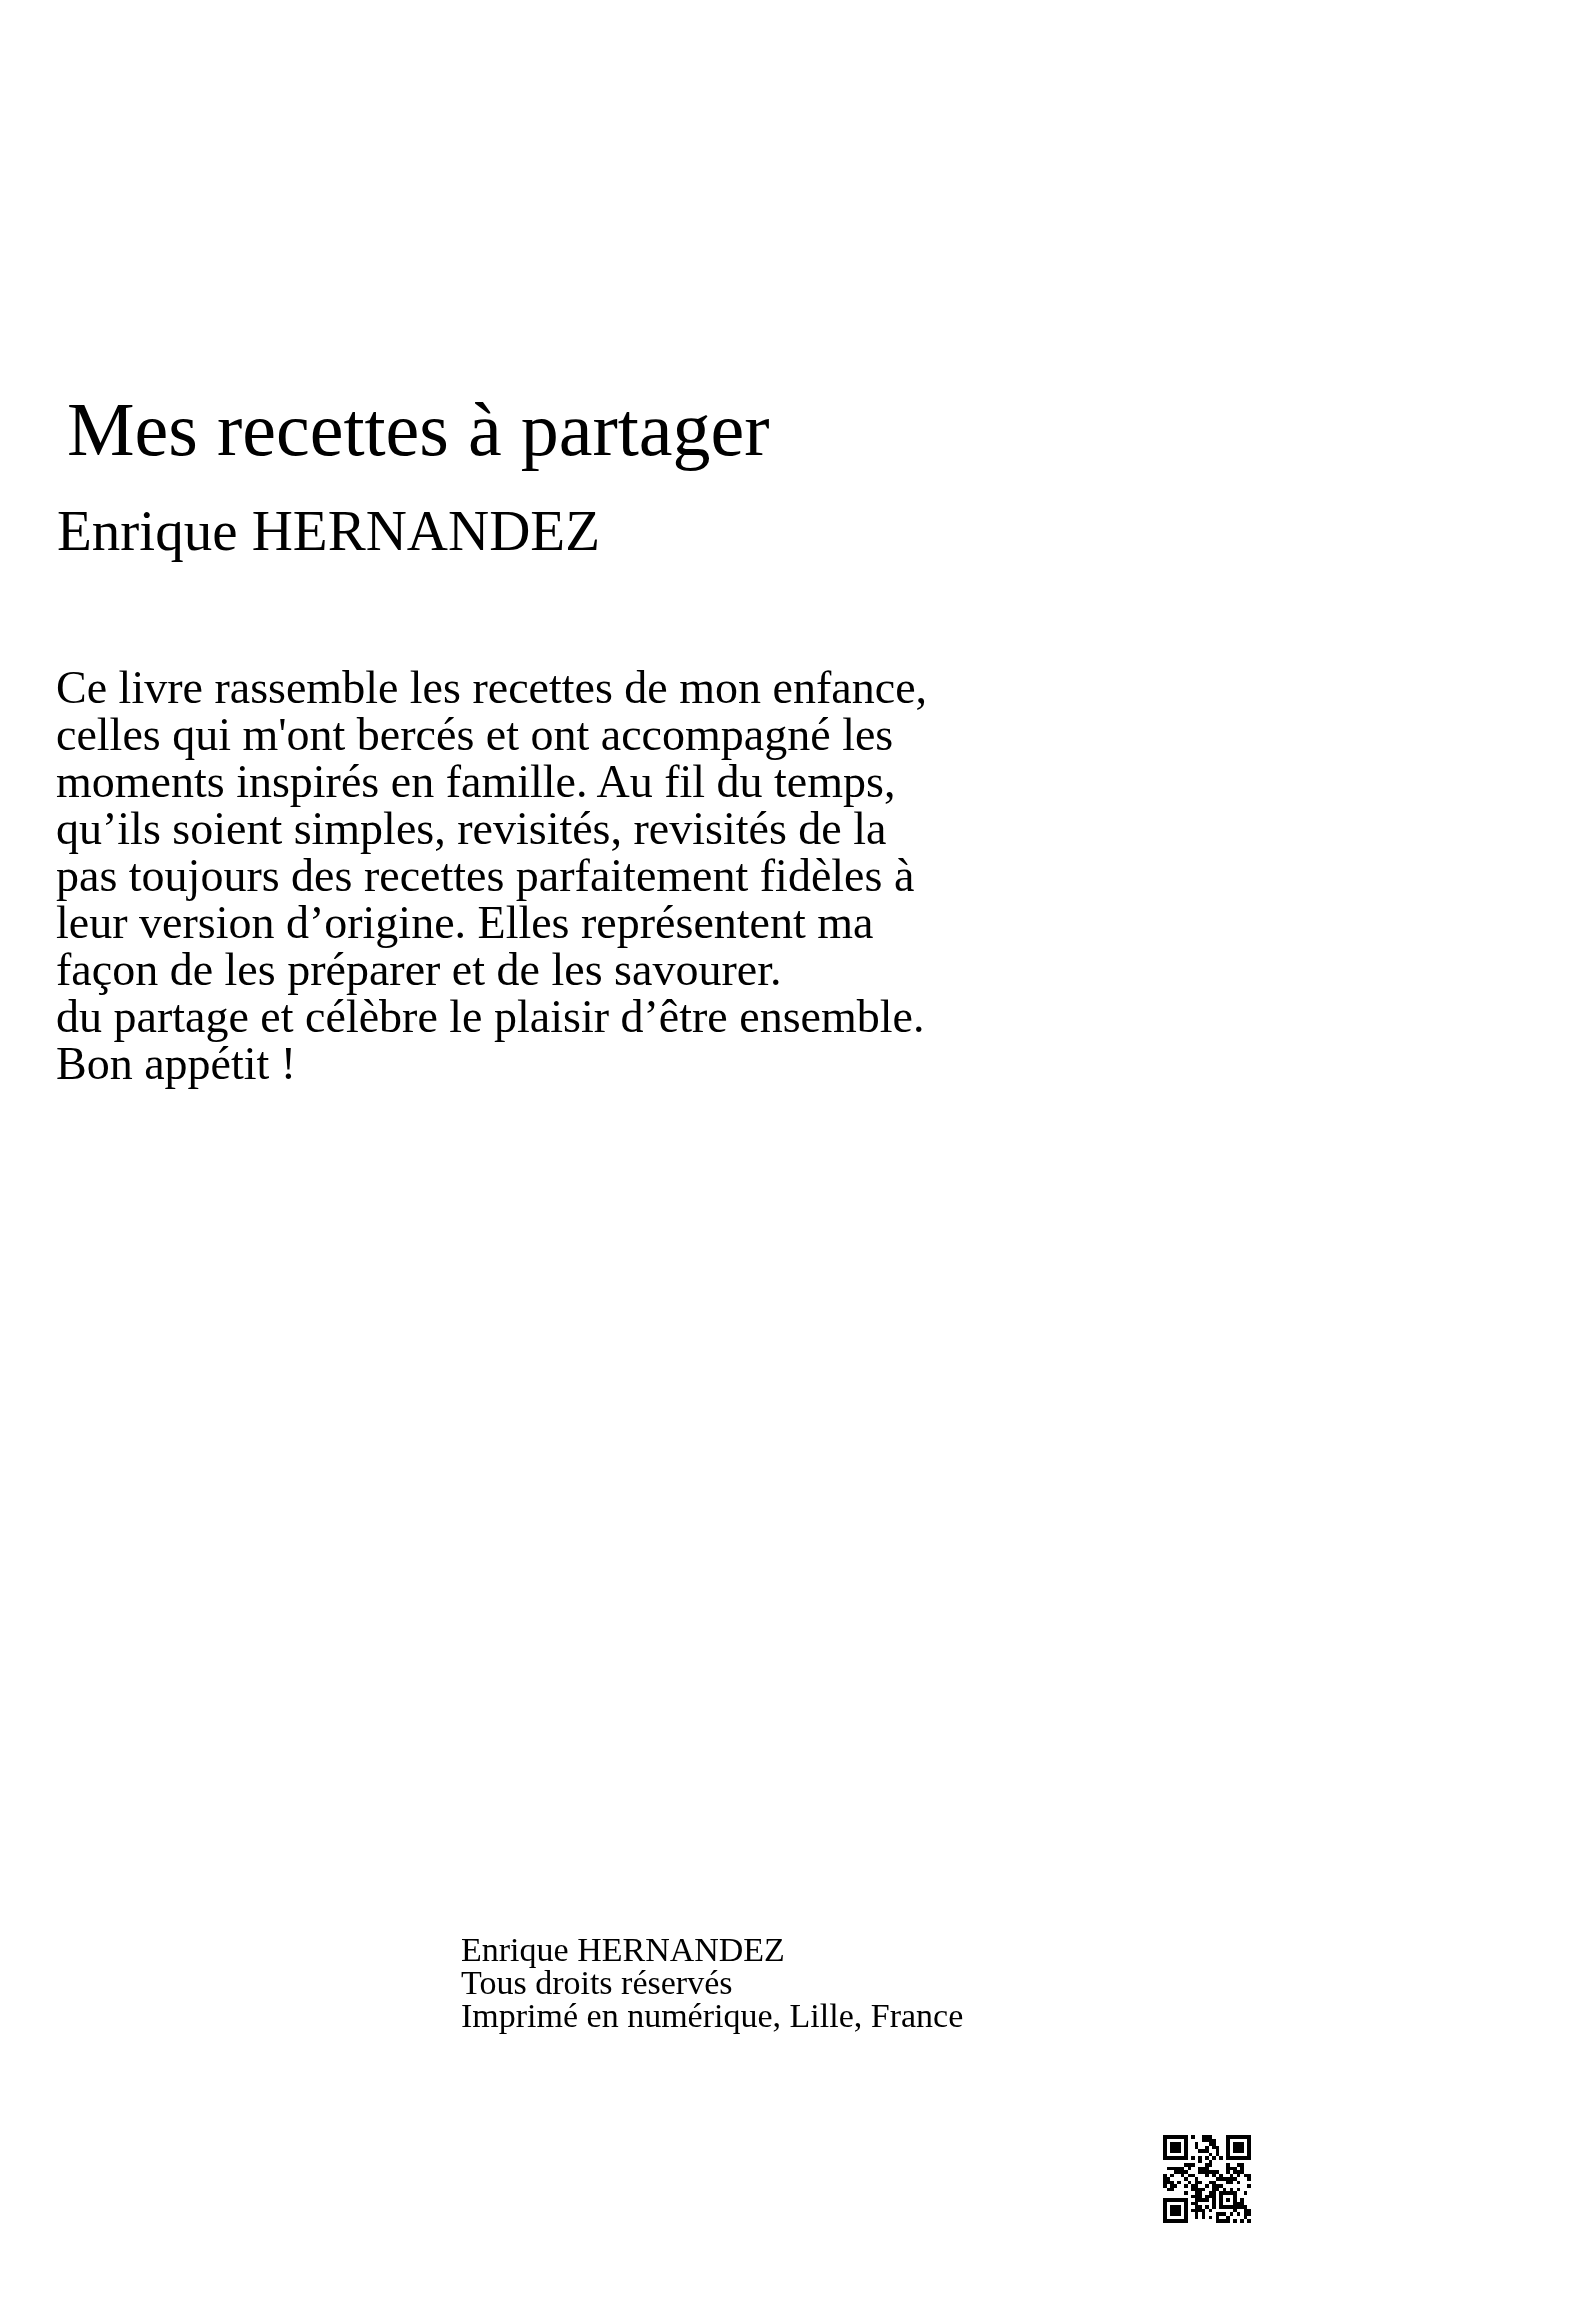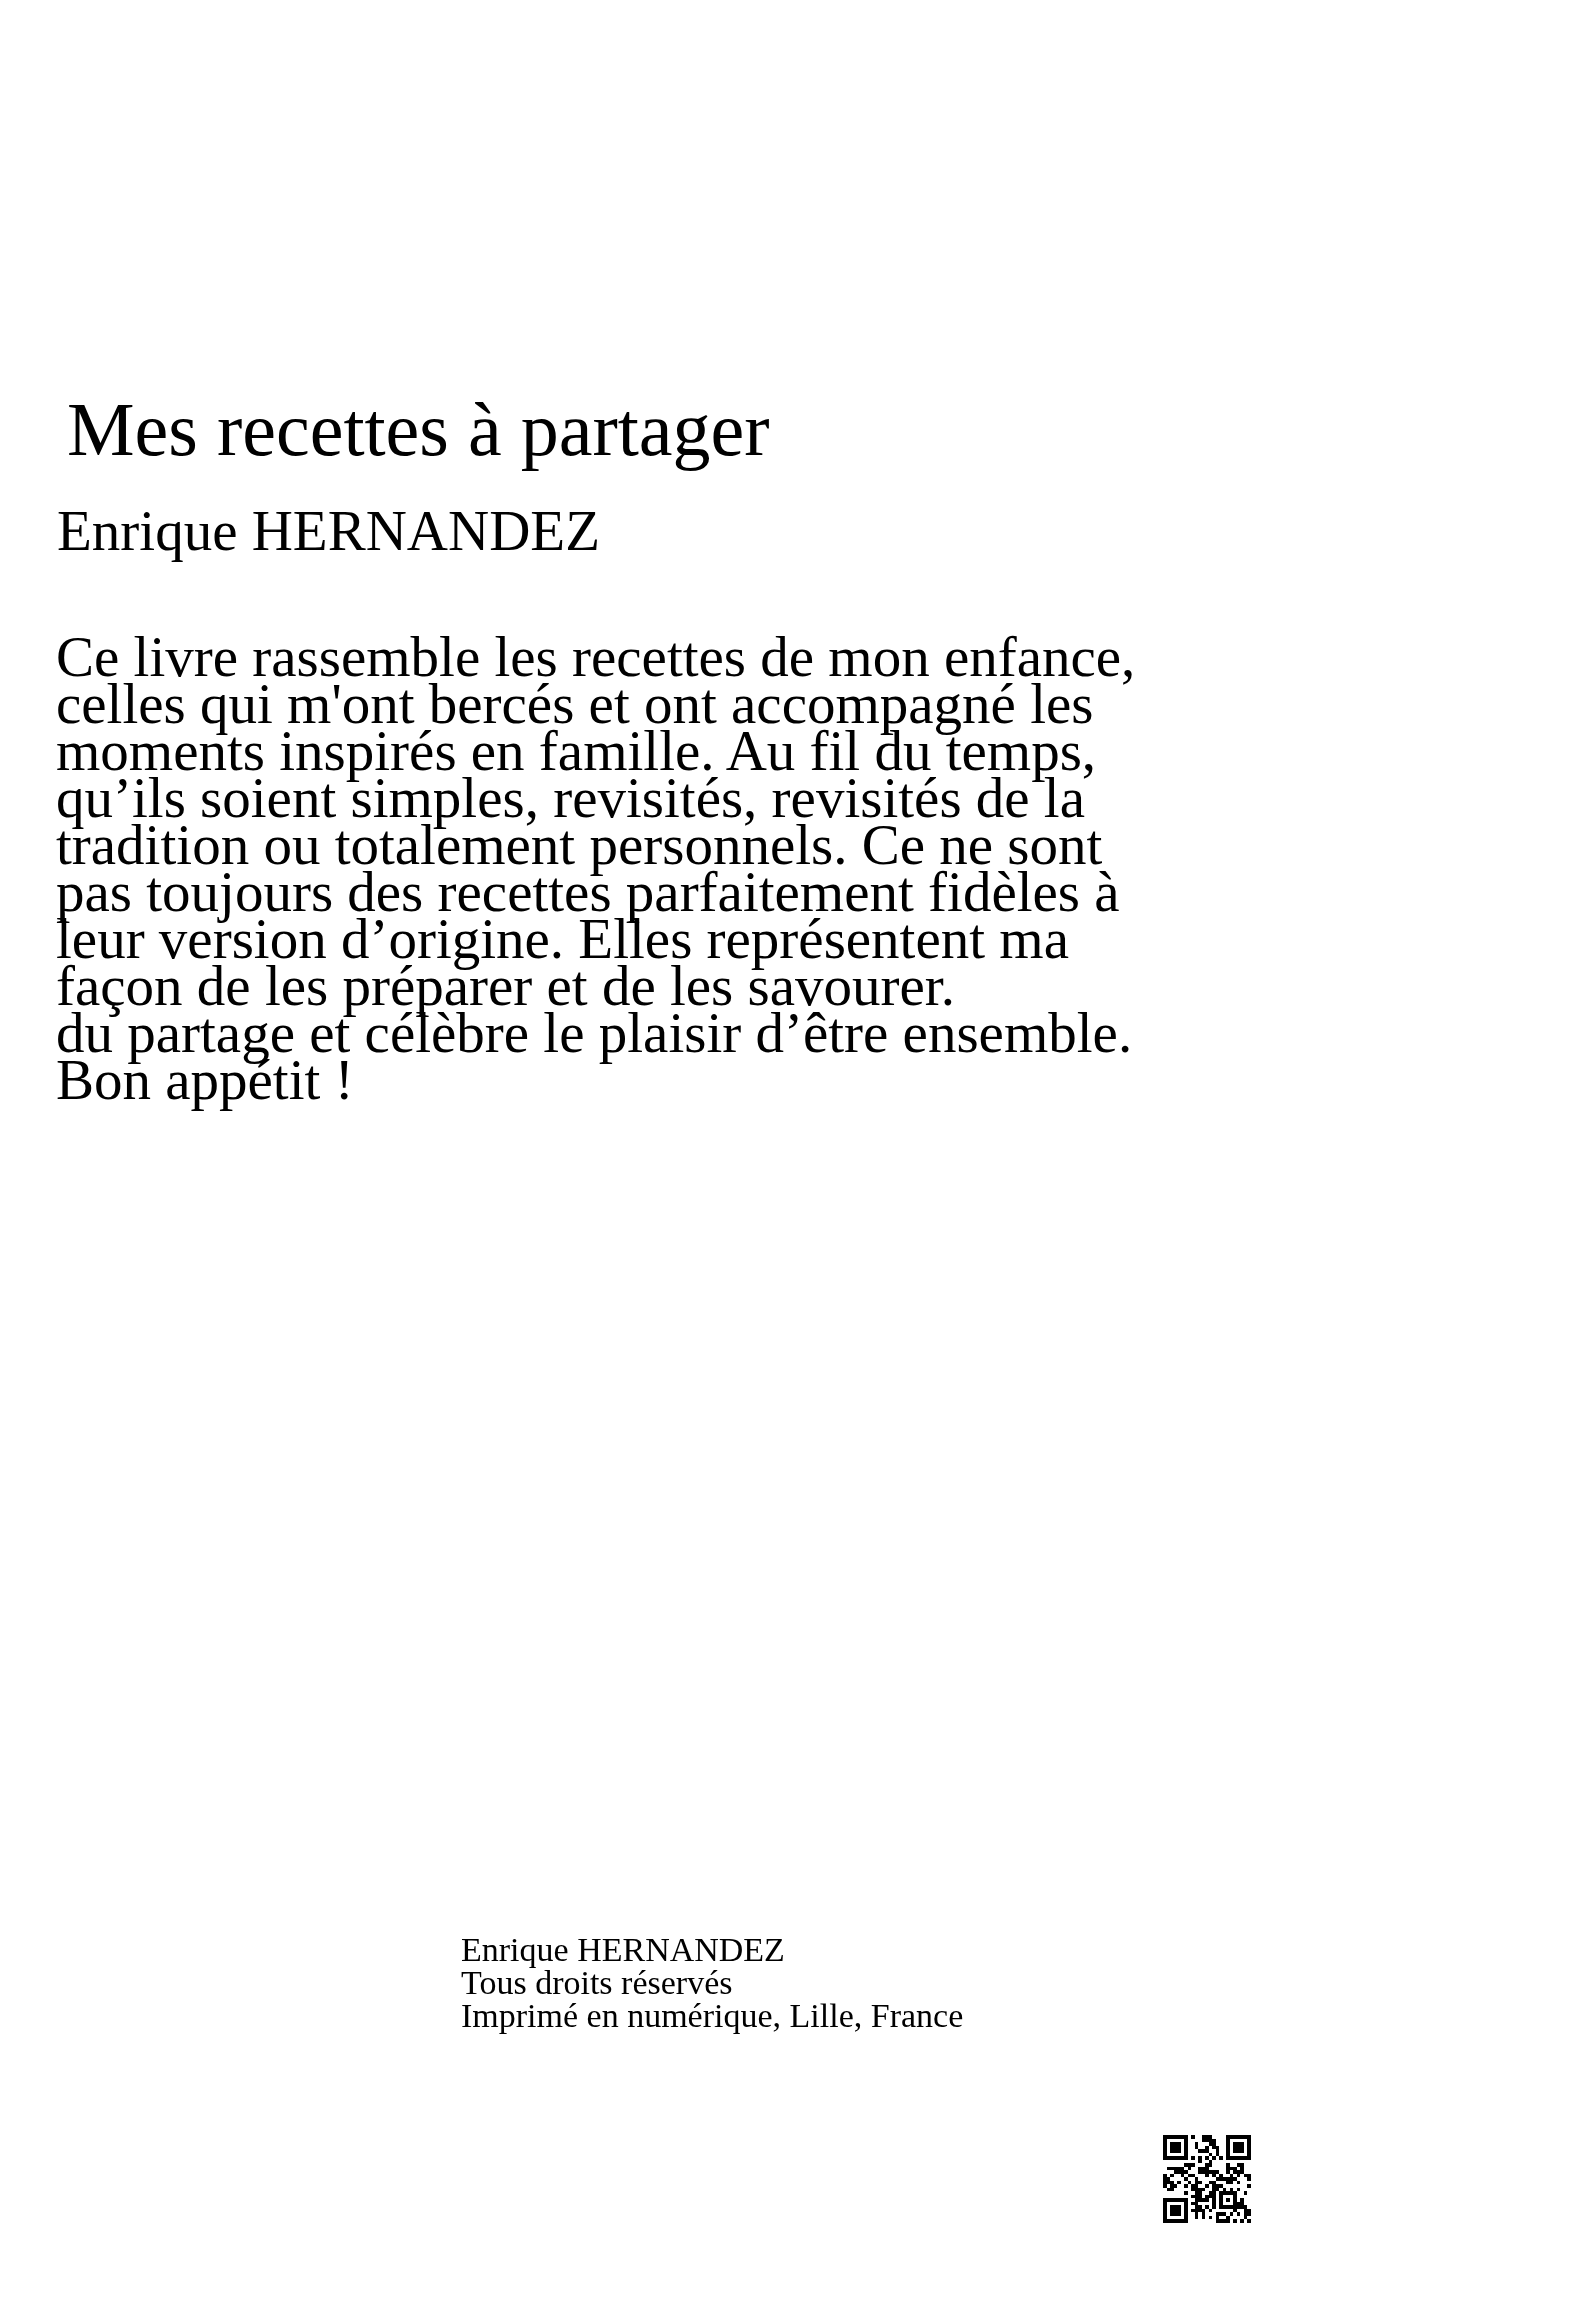--- a/index.html
+++ b/index.html
@@ -29,22 +29,22 @@
     top: 502px;
     margin: 0;
     font-size: 57px;
     font-weight: normal;
     line-height: 57px;
     white-space: nowrap;
   }
   .intro-block {
     position: absolute;
     left: 56px;
-    top: 633px;
-    font-size: 57px;
+    top: 664px;
+    font-size: 46px;
     line-height: 47px;
   }
   .intro-line {
     white-space: nowrap;
   }
   .colophon-block {
     position: absolute;
     left: 461px;
     top: 1933px;
     font-size: 34px;
@@ -72,21 +72,20 @@
 
 <h1 class="page-title">Mes recettes à partager</h1>
 
 <h2 class="page-author">Enrique HERNANDEZ</h2>
 
 <div class="intro-block">
   <div class="intro-line">Ce livre rassemble les recettes de mon enfance,</div>
   <div class="intro-line">celles qui m'ont bercés et ont accompagné les</div>
   <div class="intro-line">moments inspirés en famille. Au fil du temps,</div>
   <div class="intro-line">qu’ils soient simples, revisités, revisités de la</div>
-  <div class="intro-line">tradition ou totalement personnels. Ce ne sont</div>
   <div class="intro-line">pas toujours des recettes parfaitement fidèles à</div>
   <div class="intro-line">leur version d’origine. Elles représentent ma</div>
   <div class="intro-line">façon de les préparer et de les savourer.</div>
   <div class="intro-line">du partage et célèbre le plaisir d’être ensemble.</div>
   <div class="intro-line">Bon appétit !</div>
 </div>
 
 <div class="colophon-block">
   <div class="colophon-line">Enrique HERNANDEZ</div>
   <div class="colophon-line">Tous droits réservés</div>

